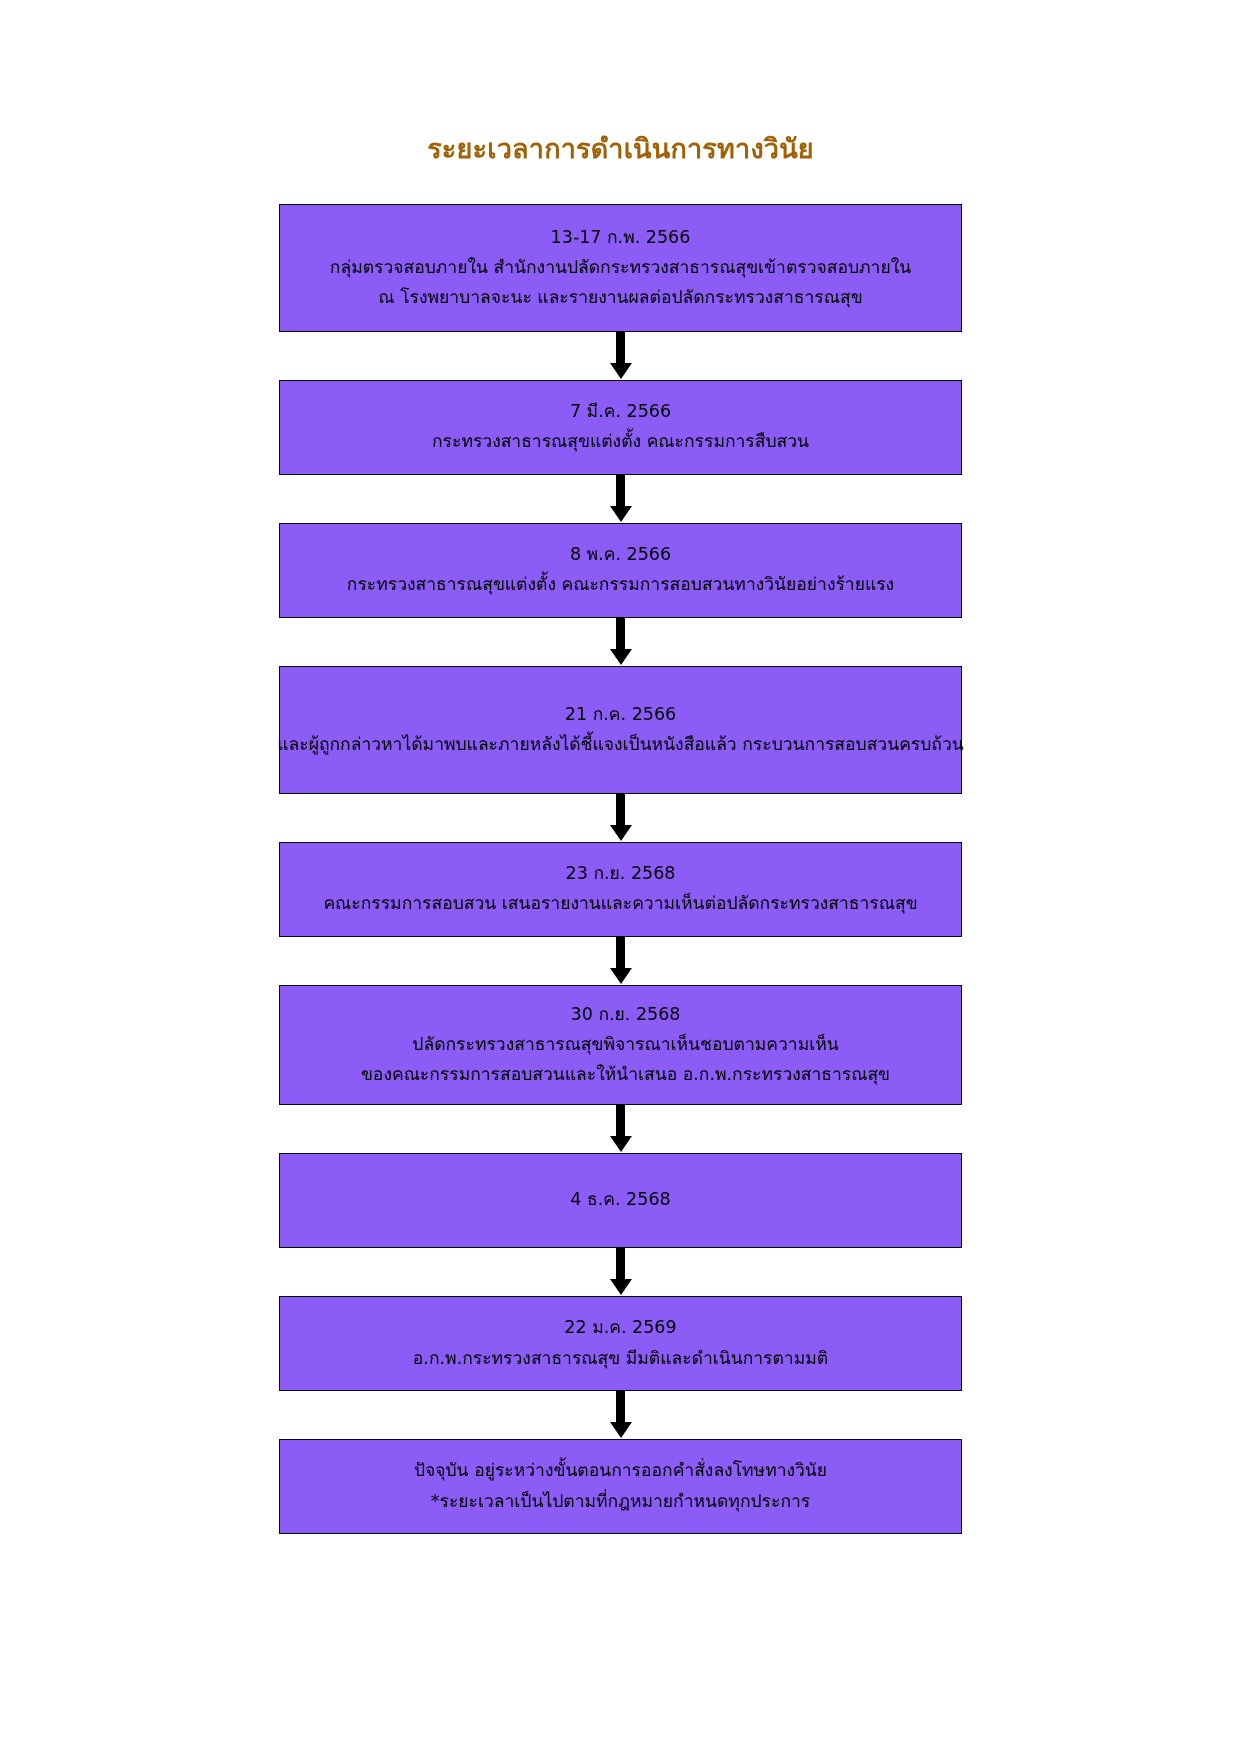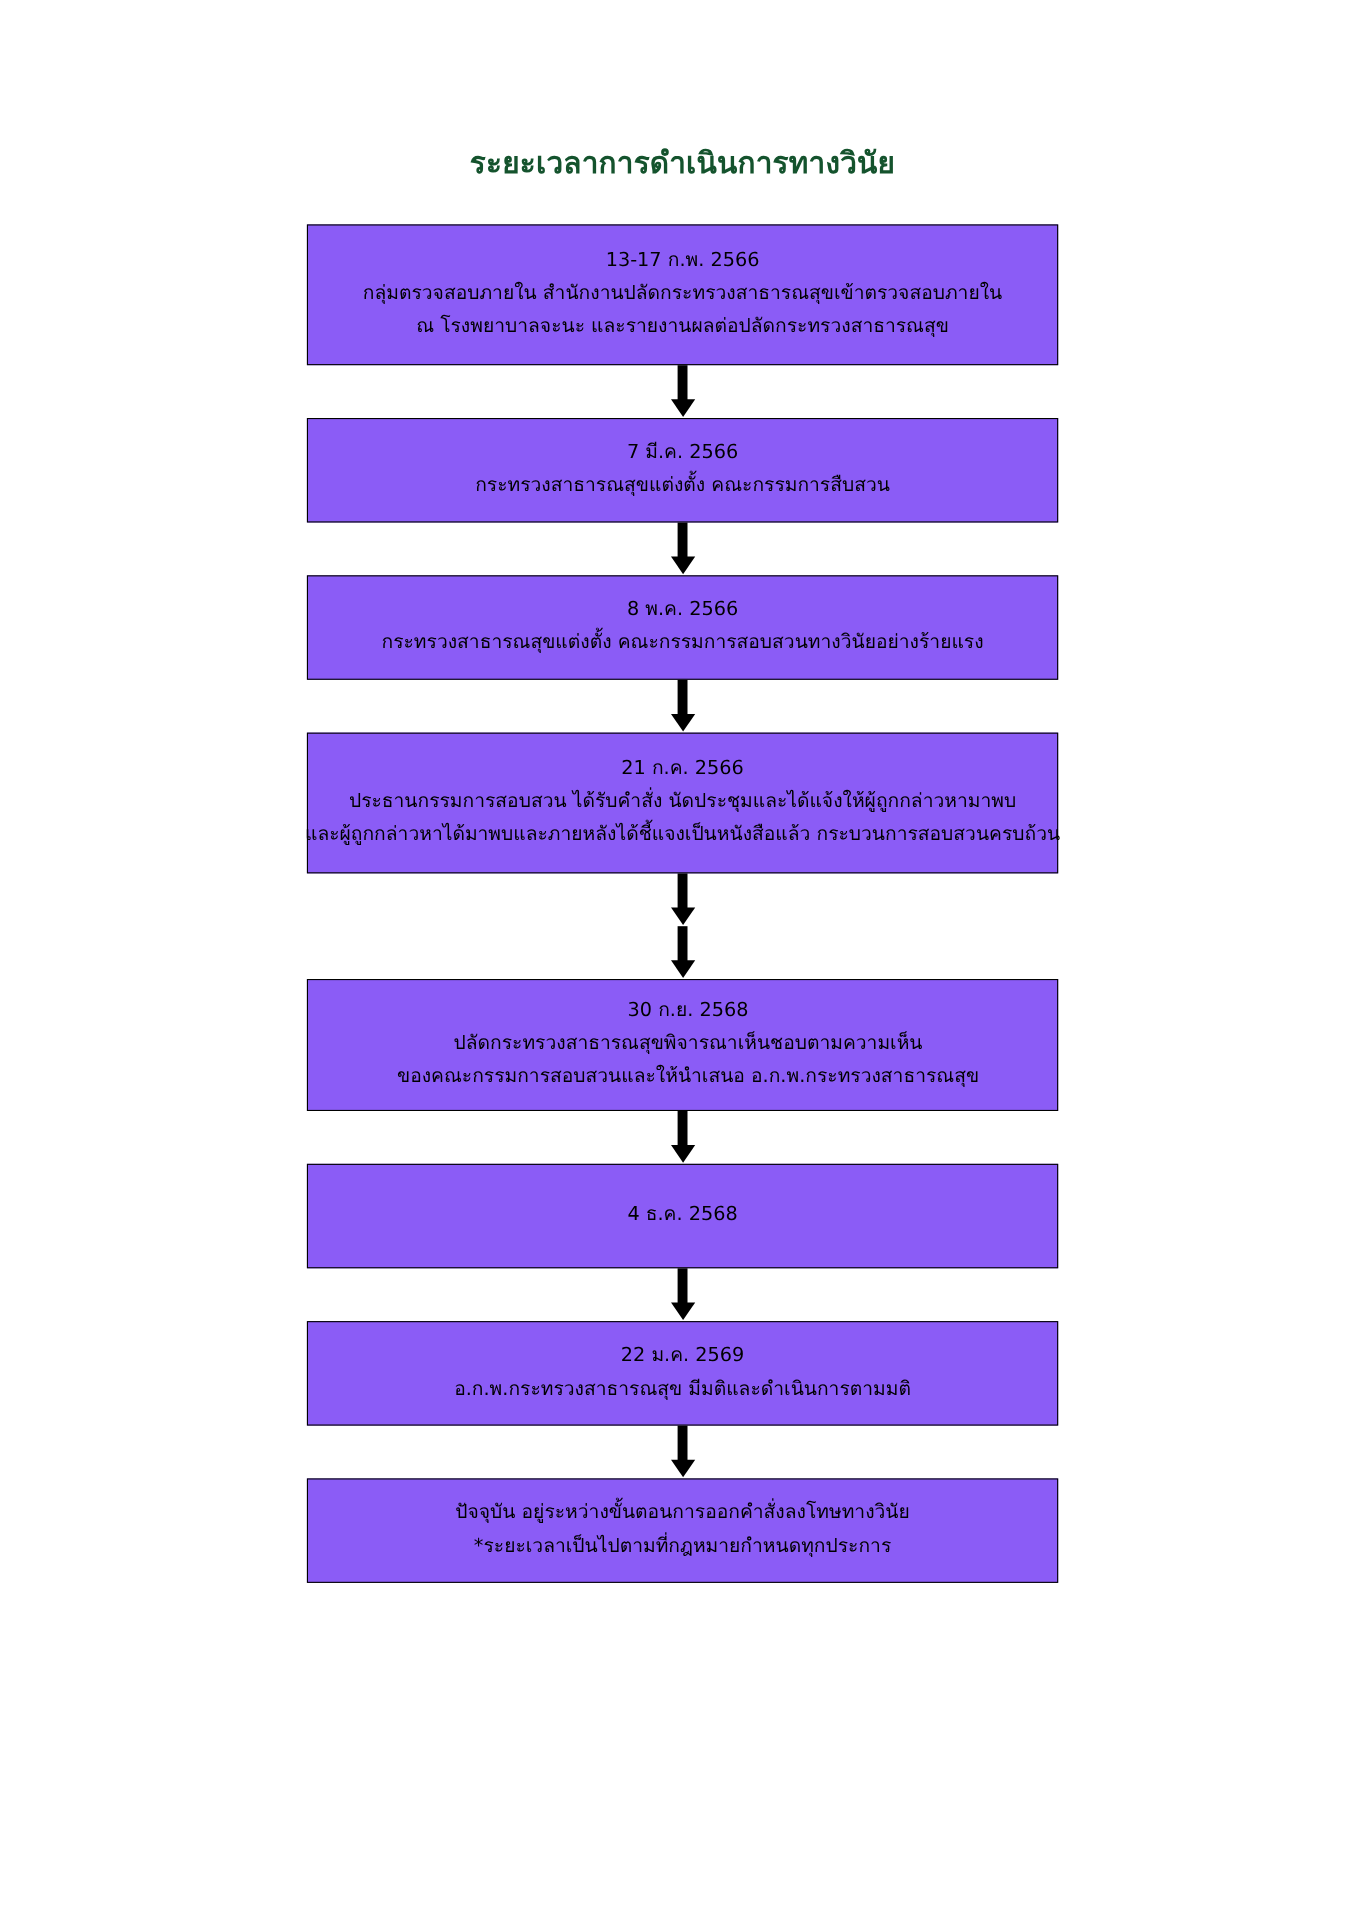--- a/index.html
+++ b/index.html
@@ -24,21 +24,21 @@
     padding-top: 132px;
   }
 
   .chart-title {
     text-align: center;
     font-size: 27px;
     font-weight: bold;
     letter-spacing: 0.2px;
     line-height: 1.25;
     margin: 0 0 38px 0;
-    color: #14532d;
+    color: #a16207;
   }
 
   .flow {
     width: 683px;
     margin: 0 auto;
     position: relative;
   }
 
   .node {
     border: 1.6px solid #000000;
@@ -123,26 +123,29 @@
       <div class="node h-short">
         <div class="node-line date">8 พ.ค. 2566</div>
         <div class="node-line">กระทรวงสาธารณสุขแต่งตั้ง คณะกรรมการสอบสวนทางวินัยอย่างร้ายแรง</div>
       </div>
       <div class="connector">
         <div class="shaft"></div>
         <div class="head"></div>
       </div>
       <div class="node h-tall">
         <div class="node-line date">21 ก.ค. 2566</div>
-        <div class="node-line">ประธานกรรมการสอบสวน ได้รับคำสั่ง นัดประชุมและได้แจ้งให้ผู้ถูกกล่าวหามาพบ</div>
         <div class="node-line">และผู้ถูกกล่าวหาได้มาพบและภายหลังได้ชี้แจงเป็นหนังสือแล้ว กระบวนการสอบสวนครบถ้วน</div>
       </div>
       <div class="connector">
         <div class="shaft"></div>
         <div class="head"></div>
+      </div>
+      <div class="node h-short">
+        <div class="node-line date">23 ก.ย. 2568</div>
+        <div class="node-line">คณะกรรมการสอบสวน เสนอรายงานและความเห็นต่อปลัดกระทรวงสาธารณสุข</div>
       </div>
       <div class="connector">
         <div class="shaft"></div>
         <div class="head"></div>
       </div>
       <div class="node h-mid">
         <div class="node-line date">30 ก.ย. 2568</div>
         <div class="node-line">ปลัดกระทรวงสาธารณสุขพิจารณาเห็นชอบตามความเห็น</div>
         <div class="node-line">ของคณะกรรมการสอบสวนและให้นำเสนอ อ.ก.พ.กระทรวงสาธารณสุข</div>
       </div>

